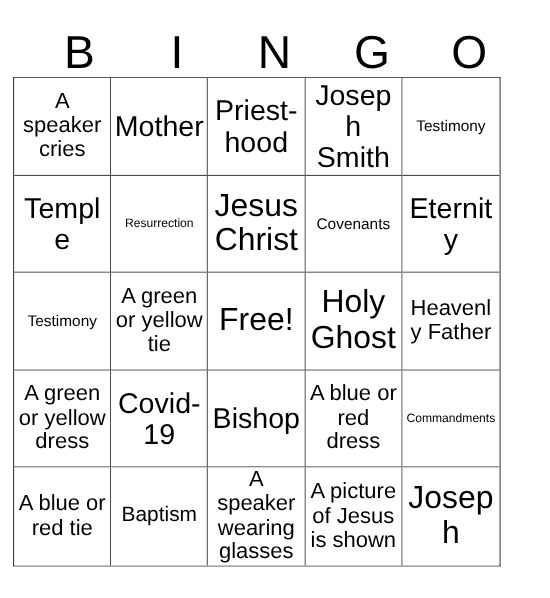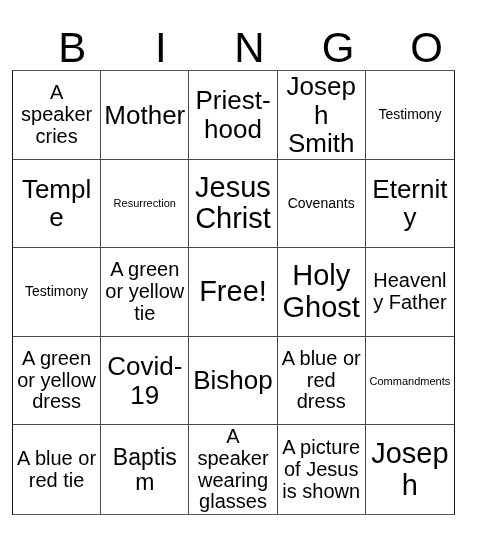--- a/index.html
+++ b/index.html
@@ -75,21 +75,21 @@
   .cell-text {
     display: block;
     width: 100%;
     line-height: 1.09;
     color: #000000;
     word-wrap: break-word;
   }
   
   .t-xxl .cell-text { font-size: 29px; }
   .t-xl  .cell-text { font-size: 26px; }
-  .t-lg  .cell-text { font-size: 23px; }
+  .t-lg  .cell-text { font-size: 19px; }
   .t-md  .cell-text { font-size: 20px; }
   .t-sm  .cell-text { font-size: 20px; }
   .t-xs  .cell-text { font-size: 14px; }
   .t-xxs .cell-text { font-size: 11px; }
 </style>
 </head>
 <body>
 
 <div id="card">
 

